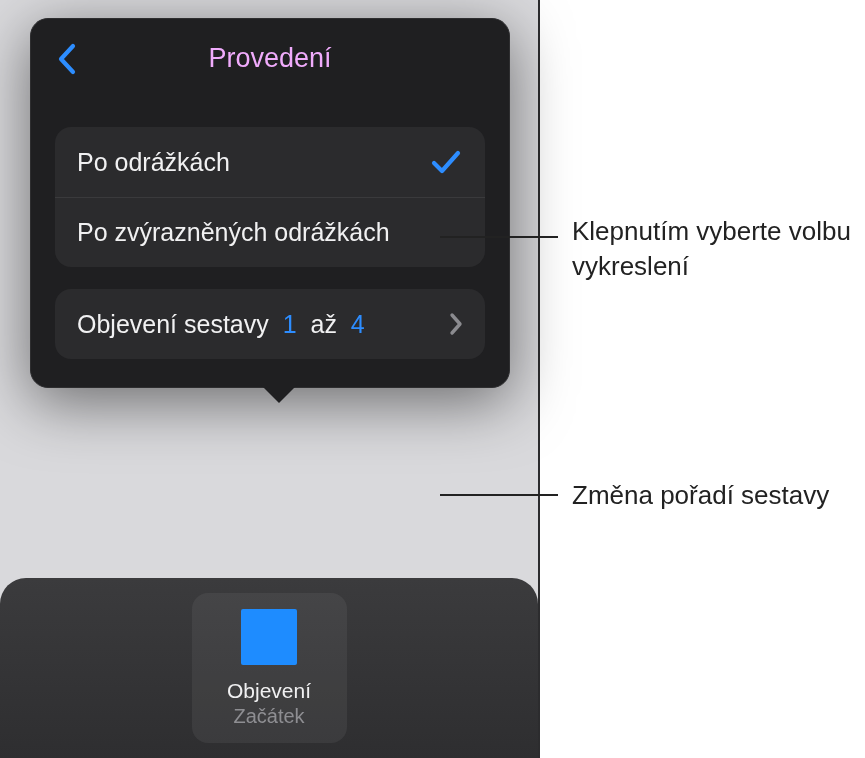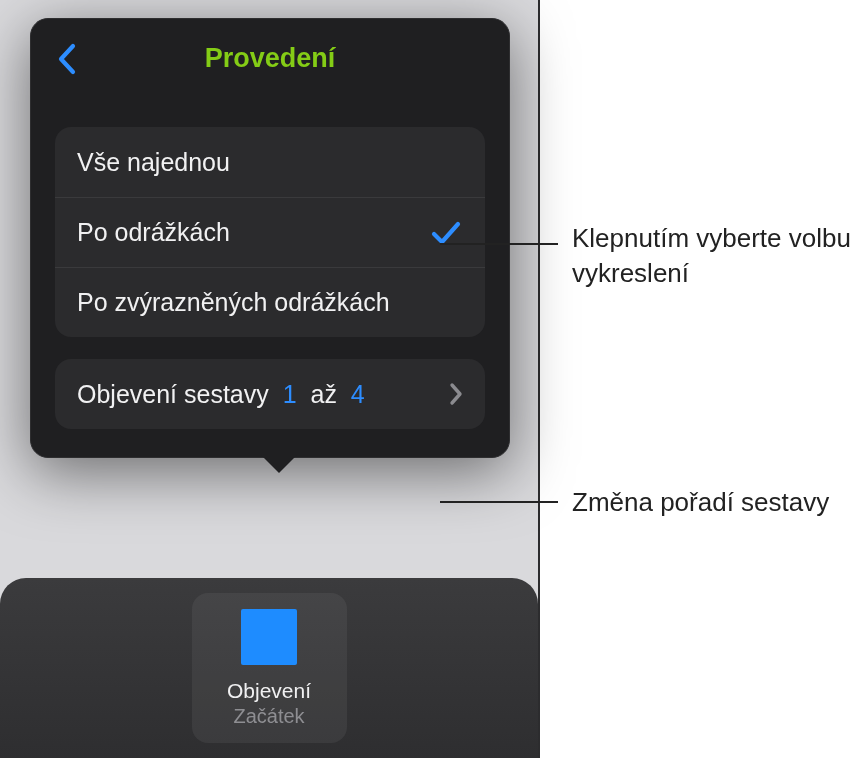--- a/index.html
+++ b/index.html
@@ -96,23 +96,23 @@
       justify-content:center;
     }
     .pop-back {
       position:absolute;
       left:18px;
       top:22px;
       width:36px;height:36px;
       display:flex;align-items:center;justify-content:center;
     }
     .pop-title {
-      color:#84cc16;
+      color:#f0abfc;
       font-size:27px;
-      font-weight:700;
+      font-weight:400;
     }
     .group {
       margin:30px 24px 0 24px;
       background:#2b2b2d;
       border-radius:16px;
       overflow:hidden;
     }
     .row {
       min-height:70px;
       padding:18px 22px;
@@ -127,21 +127,21 @@
     .row:first-child { border-top:none; }
     .row-check { width:34px; display:flex; justify-content:center; }
     .row-seq-text { color:#f1f1f2; }
     .row-seq-num { color:#2d8dff; }
     .chevron-right {
       margin-left:4px;
       display:inline-flex; align-items:center;
     }
     .callouts {
       position:absolute;
-      left:540px; top:0; right:0; bottom:0;margin-top:7px;
+      left:540px; top:0; right:0; bottom:0;
     }
     .callout-text {
       position:absolute;
       font-size:26px;
       color:#222;
       line-height:1.35;
     }
     .callout-line {
       position:absolute;
       background:#222;
@@ -165,23 +165,20 @@
     <div class="pop-header">
       <div class="pop-back">
         <svg width="20" height="32" viewBox="0 0 20 32">
           <polyline points="16,3 4,16 16,29" fill="none" stroke="#2d8dff" stroke-width="4.2" stroke-linecap="round" stroke-linejoin="round"></polyline>
         </svg>
       </div>
       <div class="pop-title">Provedení</div>
     </div>
 
     <div class="group">
-      <div class="row">
-        <span>Vše najednou</span>
-      </div>
       <div class="row">
         <span>Po odrážkách</span>
         <span class="row-check">
           <svg width="30" height="26" viewBox="0 0 30 26">
             <polyline points="3,14 11,22 27,4" fill="none" stroke="#2d8dff" stroke-width="4.2" stroke-linecap="round" stroke-linejoin="round"></polyline>
           </svg>
         </span>
       </div>
       <div class="row">
         <span>Po zvýrazněných odrážkách</span>

